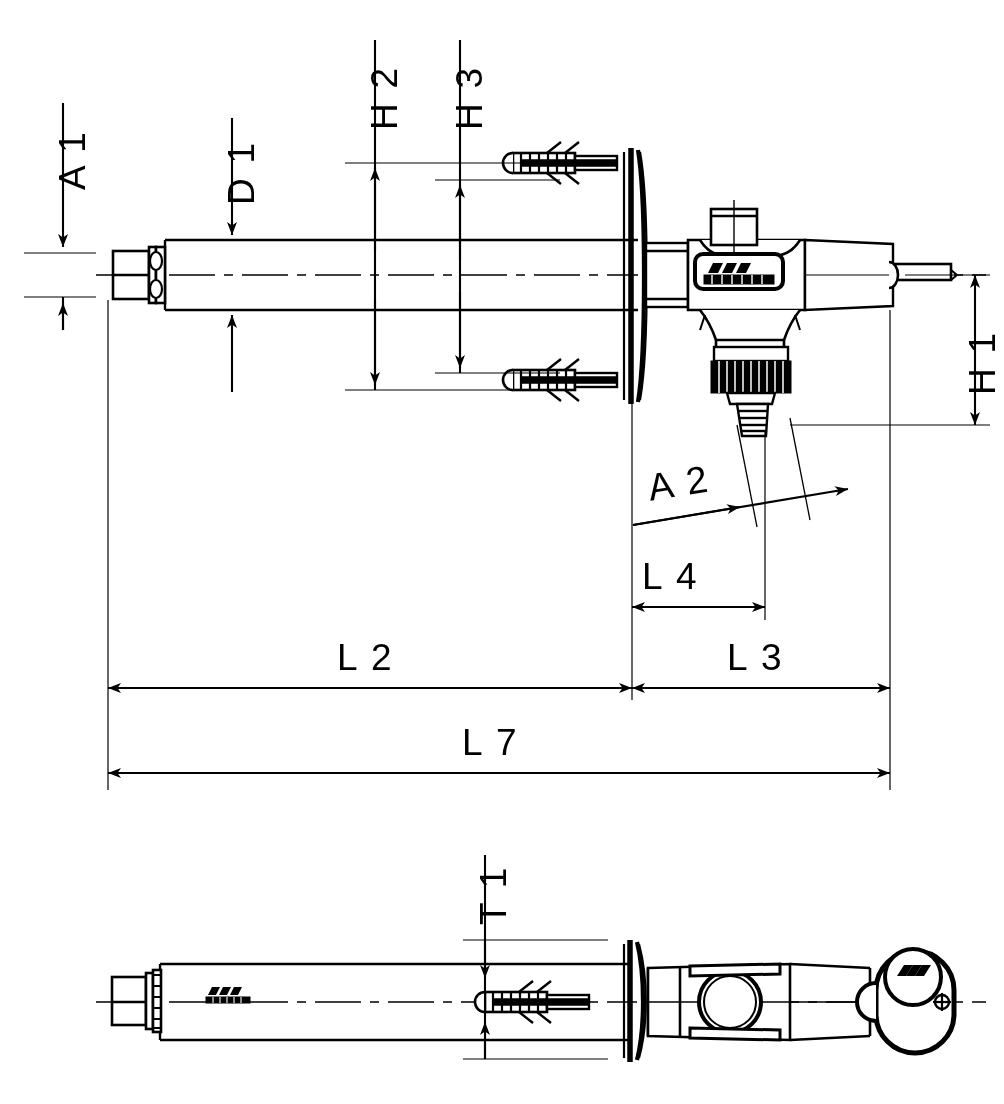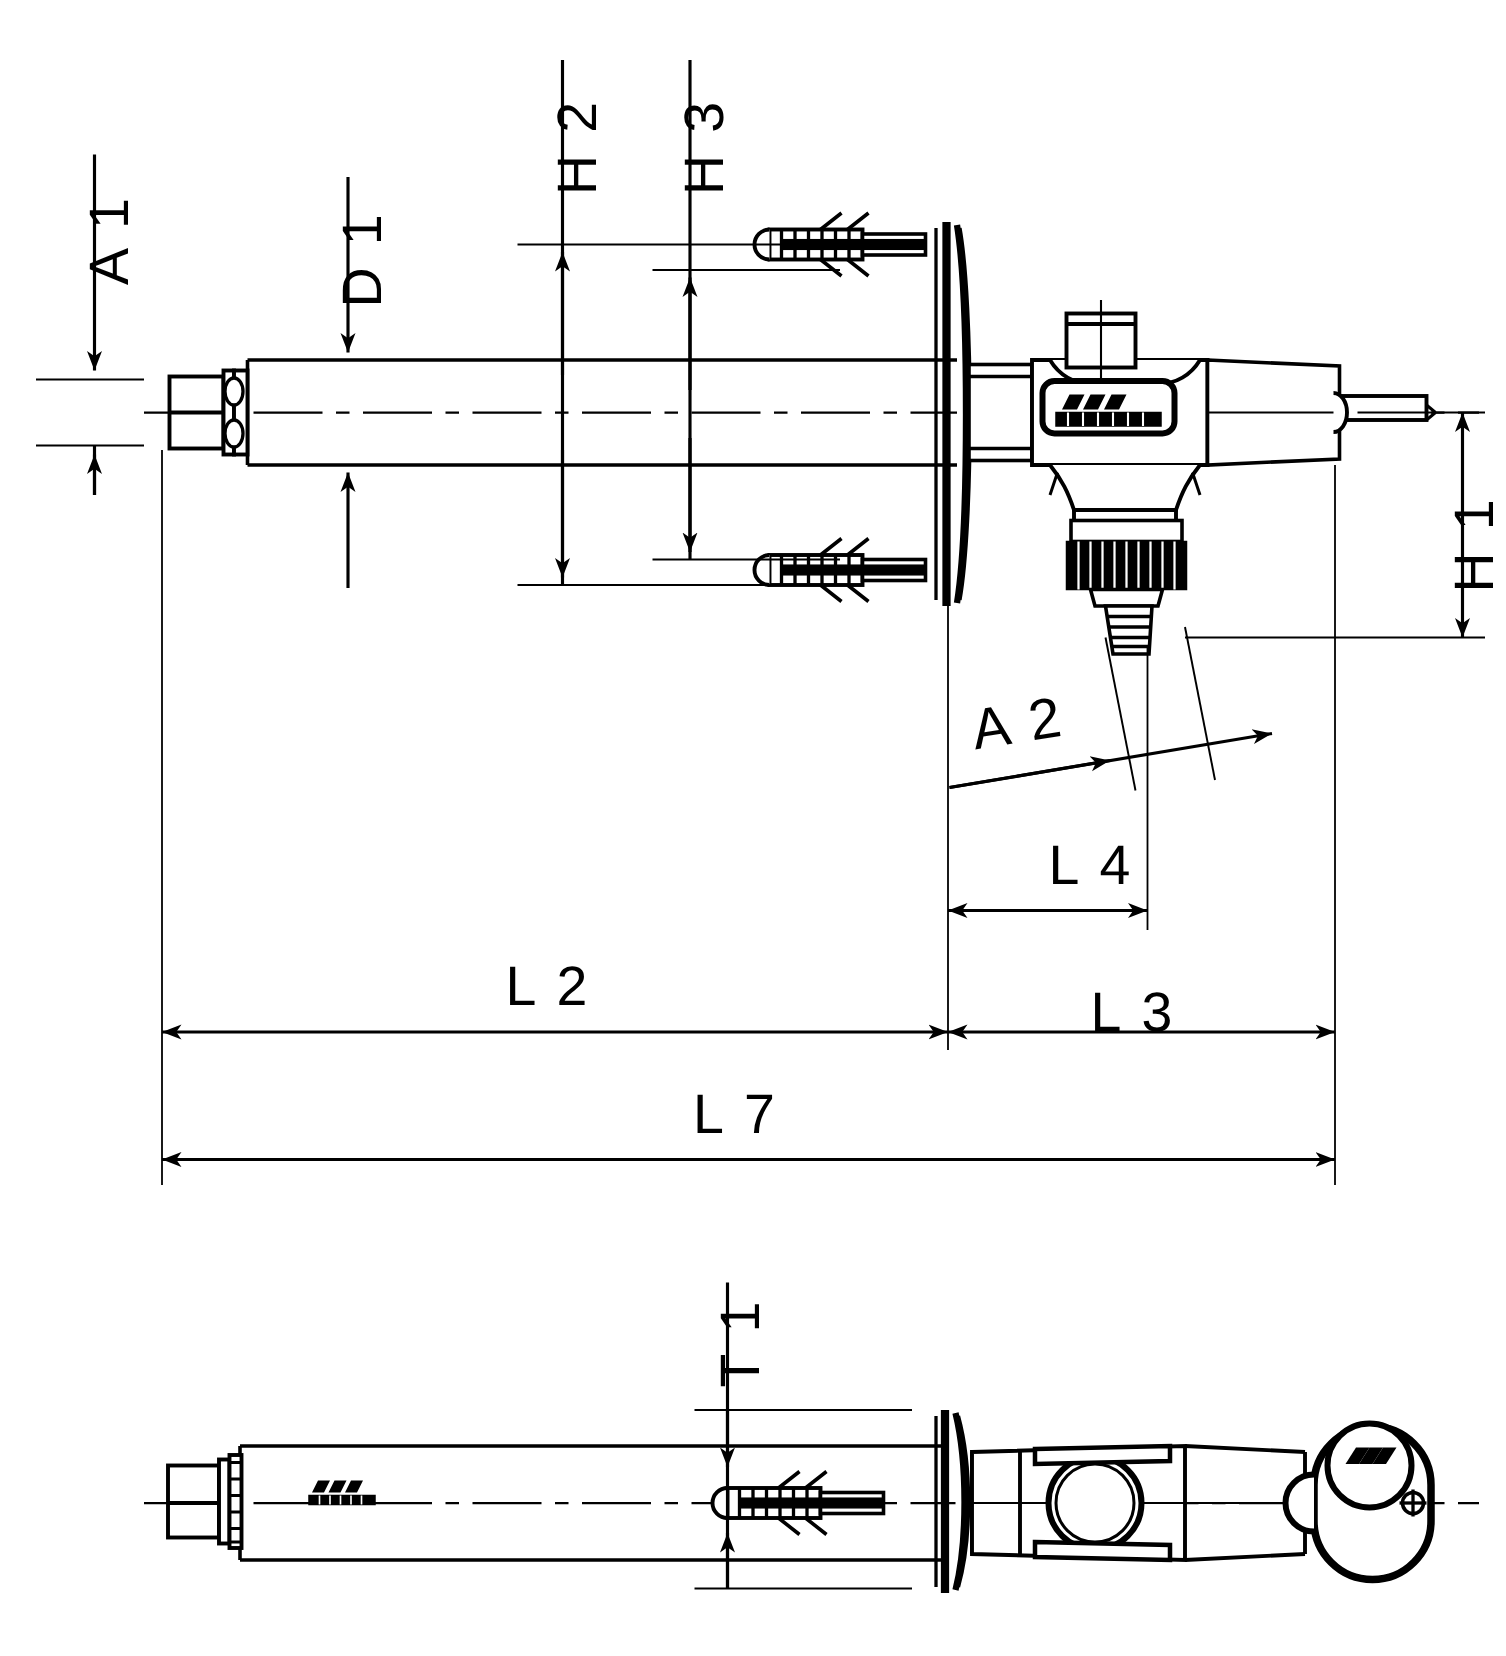--- a/index.html
+++ b/index.html
@@ -305,23 +305,23 @@
 <div class="dimlabel vert" style="left:221px; top:205px; font-size:37px; transform:rotate(-90deg);">D 1</div>
 
 <div class="dimlabel vert" style="left:364px; top:130px; font-size:37px; transform:rotate(-90deg);">H 2</div>
 
 <div class="dimlabel vert" style="left:449px; top:130px; font-size:37px; transform:rotate(-90deg);">H 3</div>
 
 <div class="dimlabel vert" style="left:962px; top:395px; font-size:37px; transform:rotate(-90deg);">H 1</div>
 
 <div class="dimlabel" style="left:648px; top:462px; font-size:38px; transform:rotate(-9deg);">A 2</div>
 
-<div class="dimlabel" style="left:699px; top:556px; font-size:37px;">L 4</div>
-
-<div class="dimlabel" style="left:727px; top:637px; font-size:37px;margin-top:17px;">L 3</div>
+<div class="dimlabel" style="left:642px; top:556px; font-size:37px;">L 4</div>
+
+<div class="dimlabel" style="left:727px; top:637px; font-size:37px;">L 3</div>
 
 <div class="dimlabel" style="left:337px; top:637px; font-size:37px;">L 2</div>
 
 <div class="dimlabel" style="left:462px; top:722px; font-size:37px;">L 7</div>
 
 <div class="dimlabel vert" style="left:473px; top:925px; font-size:37px; transform:rotate(-90deg);">T 1</div>
 
 </div>
 
 </body></html>

